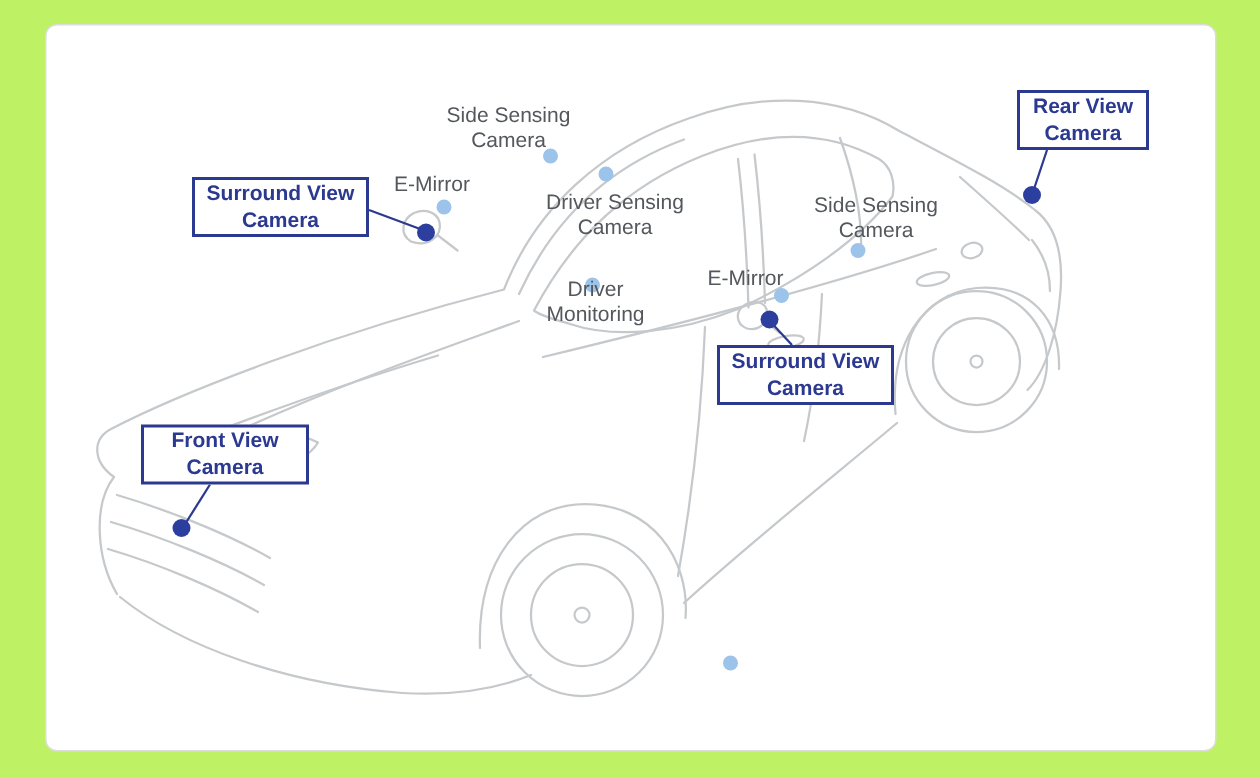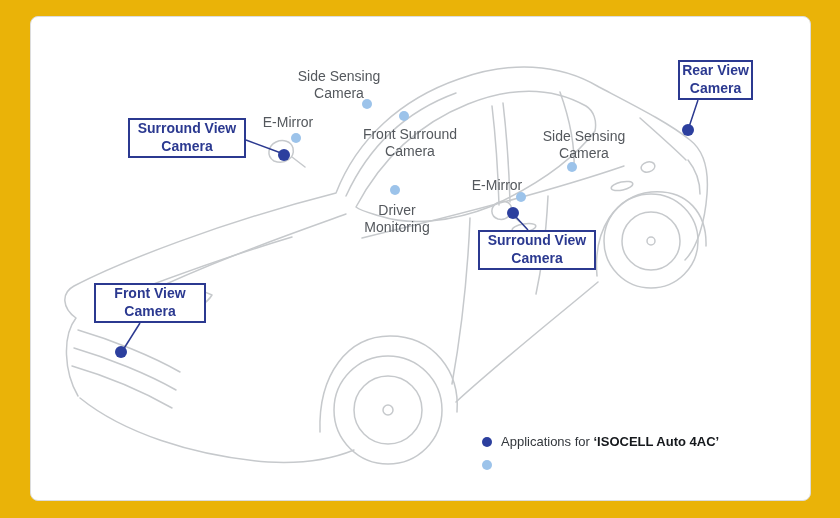--- a/index.html
+++ b/index.html
@@ -1,17 +1,17 @@
 <!DOCTYPE html>
 <html><head>
 <meta charset="utf-8">
 <style>
   html,body{margin:0;padding:0;background:#ffffff;}
   .stage{
-    position:relative;width:840px;height:518px;background:#eab308;
+    position:relative;width:840px;height:518px;background:#bef264;
     font-family:"Liberation Sans", sans-serif;overflow:hidden;
   }
   .frame{
     position:absolute;left:30px;top:16px;width:779px;height:483px;
     border:1px solid #dcdcdc;border-radius:8px;background:#ffffff;
   }
   .car-svg{position:absolute;left:0;top:0;width:840px;height:518px;}
   .plain-label{
     position:absolute;white-space:pre-line;text-align:center;
     font-size:14px;line-height:1.22;color:#54585d;
@@ -112,40 +112,36 @@
   <span class="dot light" style="left:367px;top:104px;"></span>
   <span class="dot light" style="left:296px;top:138px;"></span>
   <span class="dot light" style="left:404px;top:116px;"></span>
   <span class="dot light" style="left:395px;top:190px;"></span>
   <span class="dot light" style="left:521px;top:197px;"></span>
   <span class="dot light" style="left:572px;top:167px;"></span>
 
   <div class="plain-label" style="left:278px;top:68px;width:122px;">Side Sensing
 Camera</div>
   <div class="plain-label" style="left:248px;top:114px;width:80px;">E-Mirror</div>
-  <div class="plain-label" style="left:349px;top:126px;width:122px;">Front Surround
+  <div class="plain-label" style="left:349px;top:126px;width:122px;">Driver Sensing
 Camera</div>
-  <div class="plain-label" style="left:336px;top:202px;width:122px;">Driver
+  <div class="plain-label" style="left:336px;top:184px;width:122px;">Driver
 Monitoring</div>
   <div class="plain-label" style="left:457px;top:177px;width:80px;">E-Mirror</div>
   <div class="plain-label" style="left:523px;top:128px;width:122px;">Side Sensing
 Camera</div>
 
   <div class="boxed-label" style="left:128px;top:118px;width:118px;height:40px;">Surround View
 Camera</div>
-  <div class="boxed-label" style="left:678px;top:60px;width:75px;height:40px;">Rear View
+  <div class="boxed-label" style="left:678px;top:60px;width:88px;height:40px;">Rear View
 Camera</div>
   <div class="boxed-label" style="left:478px;top:230px;width:118px;height:40px;">Surround View
 Camera</div>
   <div class="boxed-label" style="left:94px;top:283px;width:112px;height:40px;">Front View
 Camera</div>
 
   <div class="legend">
     <div class="legend-row">
-      <span class="legend-dot dark"></span>
-      <span class="legend-text"><span>Applications for </span><b>‘ISOCELL Auto 4AC’</b></span>
-    </div>
-    <div class="legend-row">
       <span class="legend-dot light"></span>
     </div>
   </div>
 
 </div>
 
 </body></html>

